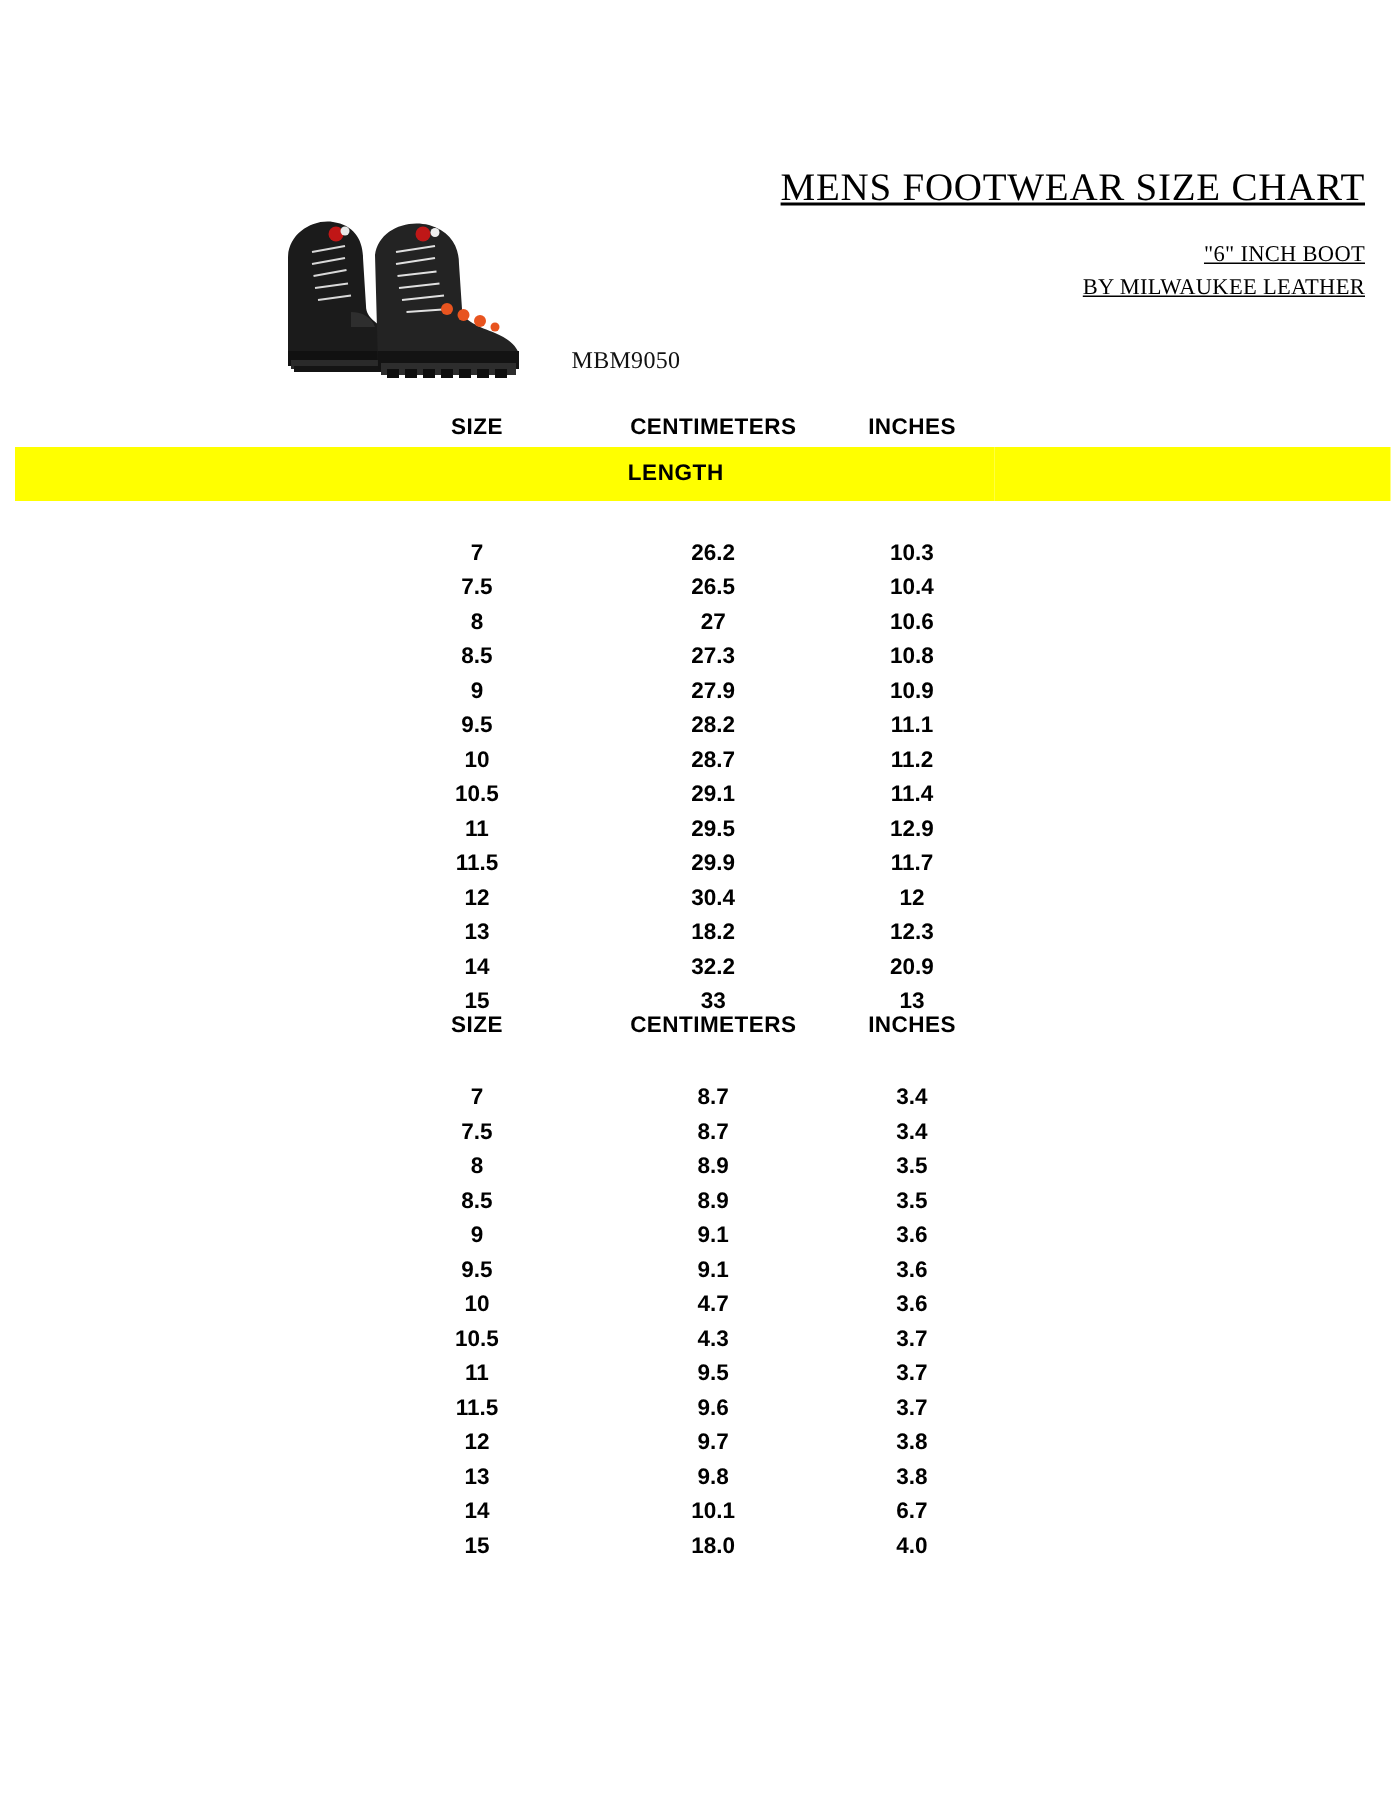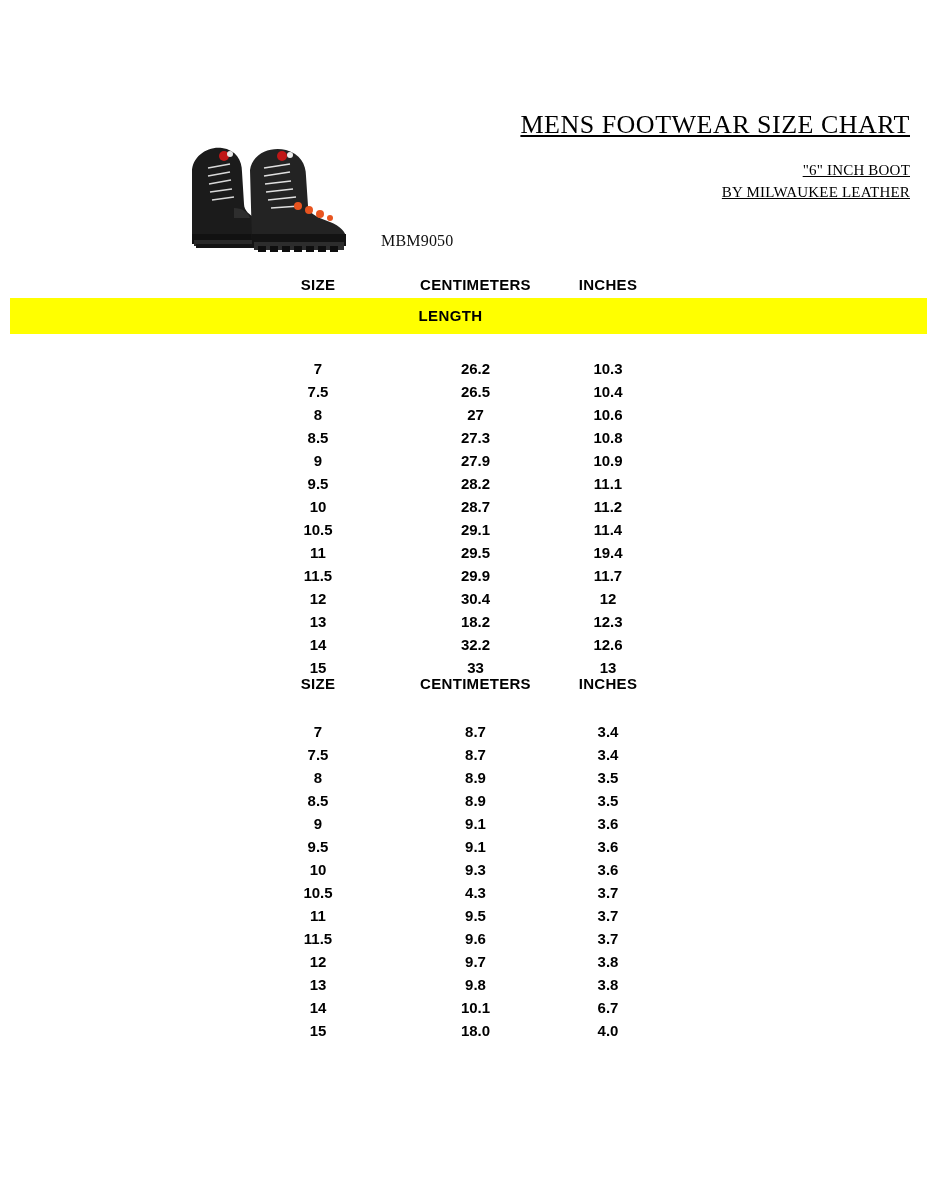--- a/index.html
+++ b/index.html
@@ -293,21 +293,21 @@
             <td></td>
           <td>10.5</td>
           <td>29.1</td>
           <td>11.4</td>
           <td></td>
           </tr>
         <tr>
             <td></td>
           <td>11</td>
           <td>29.5</td>
-          <td>19.4</td>
+          <td>12.9</td>
           <td></td>
           </tr>
         <tr>
             <td></td>
           <td>11.5</td>
           <td>29.9</td>
           <td>11.7</td>
           <td></td>
           </tr>
         <tr>
@@ -321,21 +321,21 @@
             <td></td>
           <td>13</td>
           <td>18.2</td>
           <td>12.3</td>
           <td></td>
           </tr>
         <tr>
             <td></td>
           <td>14</td>
           <td>32.2</td>
-          <td>12.6</td>
+          <td>20.9</td>
           <td></td>
           </tr>
         <tr>
             <td></td>
           <td>15</td>
           <td>33</td>
           <td>13</td>
           <td></td>
           </tr>
       </tbody>
@@ -403,21 +403,21 @@
         <tr>
             <td></td>
           <td>9.5</td>
           <td>9.1</td>
           <td>3.6</td>
           <td></td>
           </tr>
         <tr>
             <td></td>
           <td>10</td>
-          <td>9.3</td>
+          <td>4.7</td>
           <td>3.6</td>
           <td></td>
           </tr>
         <tr>
             <td></td>
           <td>10.5</td>
           <td>4.3</td>
           <td>3.7</td>
           <td></td>
           </tr>

